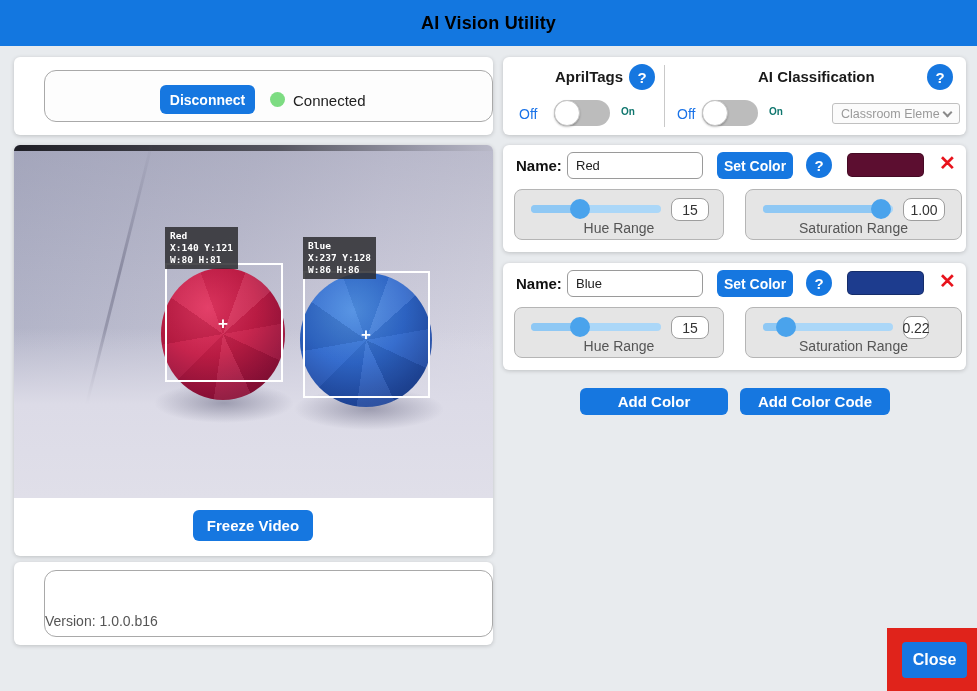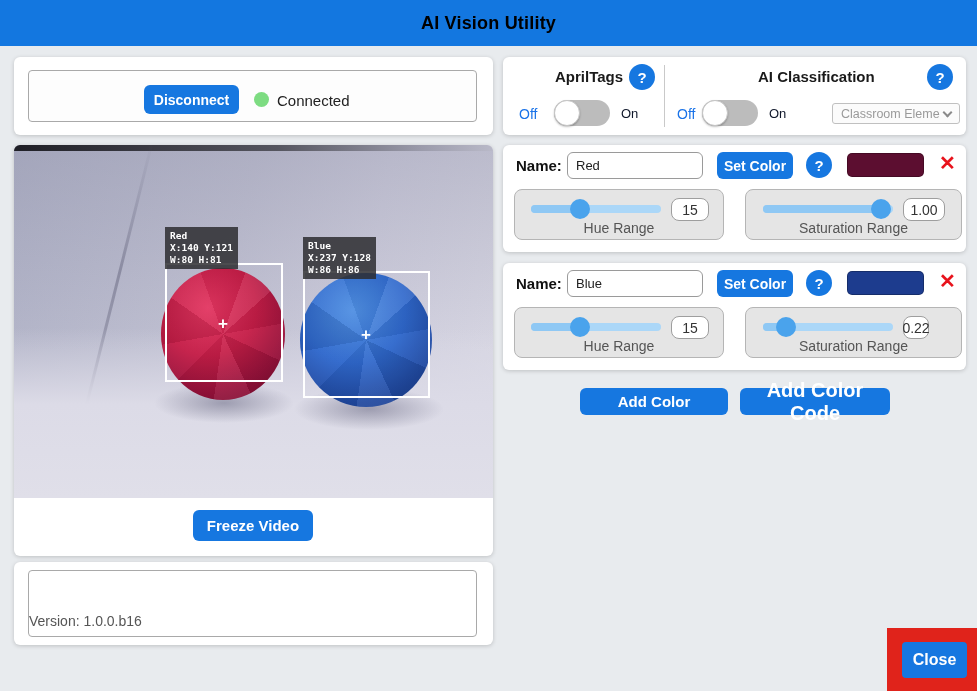--- a/index.html
+++ b/index.html
@@ -7,41 +7,41 @@
   body { font-family:"Liberation Sans", sans-serif; background:#e8ebee; position:relative; overflow:hidden; }
   #app { position:absolute; inset:0; width:977px; height:691px; }
 
   
   .titlebar { position:absolute; left:0; top:0; width:977px; height:46px; background:#1377e0;
               display:flex; align-items:center; justify-content:center; }
   .titlebar .title { color:#000000; font-size:18px; font-weight:bold; letter-spacing:.2px; }
 
   
   .card { position:absolute; background:#fff; border-radius:6px; box-shadow:0 1px 4px rgba(0,0,0,.18); }
-  .inner-box { position:absolute; border:1px solid #a9a9a9; border-radius:4px; background:#fdfdfd; }
+  .inner-box { position:absolute; border:1px solid #a9a9a9; border-radius:12px; background:#fdfdfd;margin-left:16px; }
 
   
   .btn-blue { background:#1677e0; color:#fff; border:none; border-radius:6px; font-size:14px;
               font-weight:600; font-family:"Liberation Sans",sans-serif; cursor:pointer;
               display:flex; align-items:center; justify-content:center; position:absolute; }
   .btn-gray { background:#f2f2f2; color:#4a4a4a; border:1px solid #9a9a9a; border-radius:6px;
               font-size:14px; font-family:"Liberation Sans",sans-serif; cursor:pointer;
               display:flex; align-items:center; justify-content:center; position:absolute; }
 
   
   .status-dot { position:absolute; width:15px; height:15px; border-radius:50%; background:#7ddc82; }
   .status-text { position:absolute; font-size:15px; color:#222; }
 
   
   .feat-label { position:absolute; font-size:15px; font-weight:bold; color:#1a1a1a; }
   .help-icon { position:absolute; width:26px; height:26px; border-radius:50%; background:#1677e0;
                color:#fff; font-size:15px; font-weight:bold; display:flex; align-items:center;
                justify-content:center; cursor:pointer; }
   .tog-off { position:absolute; font-size:14px; color:#1a73e8; }
-  .tog-on  { position:absolute; font-size:13px; color:#0f172a; }
+  .tog-on  { position:absolute; font-size:10px; color:#0f766e;font-weight:bold; }
   .toggle { position:absolute; width:56px; height:26px; border-radius:13px; background:#bcbcbc; cursor:pointer; }
   .toggle .knob { position:absolute; left:0; top:0; width:26px; height:26px; border-radius:50%;
                   background:#fff; border:1px solid #c6c6c6; box-shadow:0 1px 2px rgba(0,0,0,.25); }
   .vdivider { position:absolute; width:1px; background:#c9c9c9; }
   .dropdown { position:absolute; border:1px solid #c0c0c0; border-radius:3px; background:#fbfbfb;
               color:#9a9a9a; font-size:12.5px; display:flex; align-items:center; padding:0 8px; }
   .dropdown .dd-text { flex:1; white-space:nowrap; overflow:hidden; }
   .chev { width:7px; height:7px; border-right:2px solid #8a8a8a; border-bottom:2px solid #8a8a8a;
           transform:rotate(45deg); margin-left:4px; margin-top:-3px; }
 
@@ -226,21 +226,21 @@
       <div class="slider-track" style="left:17px; top:15px; width:130px;">
         <div class="slider-fill" style="width: 18%;"></div>
         <div class="slider-thumb" style="left: 18%;"></div>
       </div>
       <div class="value-box" style="left:157px; top:8px; width:26px; height:23px;">0.22</div>
       <div class="slider-caption" style="top:30px;">Saturation Range</div>
     </div>
   </div>
 
   <button class="btn-blue" style="left:580px; top:388px; width:148px; height:27px; font-size:15px;">Add Color</button>
-  <button class="btn-blue" style="left:740px; top:388px; width:150px; height:27px; font-size:20px;">Add Color Code</button>
+  <button class="btn-blue" style="left:740px; top:388px; width:150px; height:27px; font-size:15px;">Add Color Code</button>
 
   <div class="card" style="left:14px; top:562px; width:479px; height:83px;">
     <div class="inner-box" style="left:14px; top:8px; width:449px; height:67px; background:#fff;">
       <div class="version-text" style="top:42px;">Version: 1.0.0.b16</div>
     </div>
   </div>
 
   <div class="close-annot"></div>
   <button class="btn-blue" style="left:902px; top:642px; width:65px; height:36px; font-size:16px; border-radius:4px;">Close</button>
 

